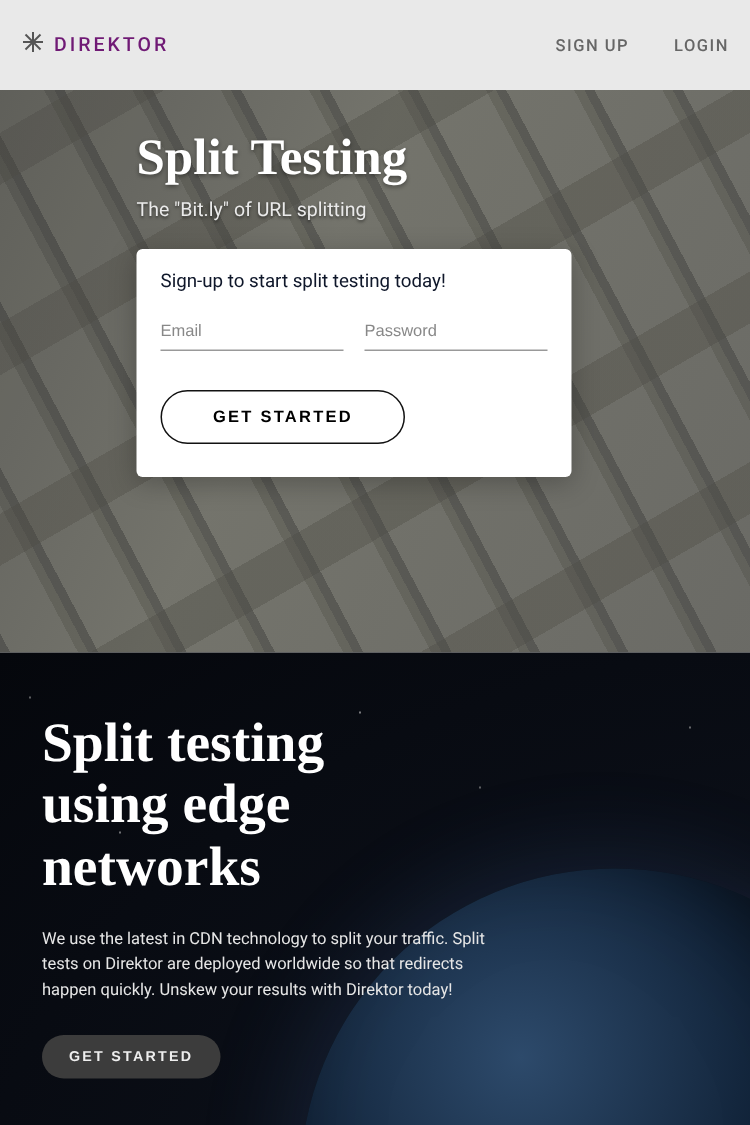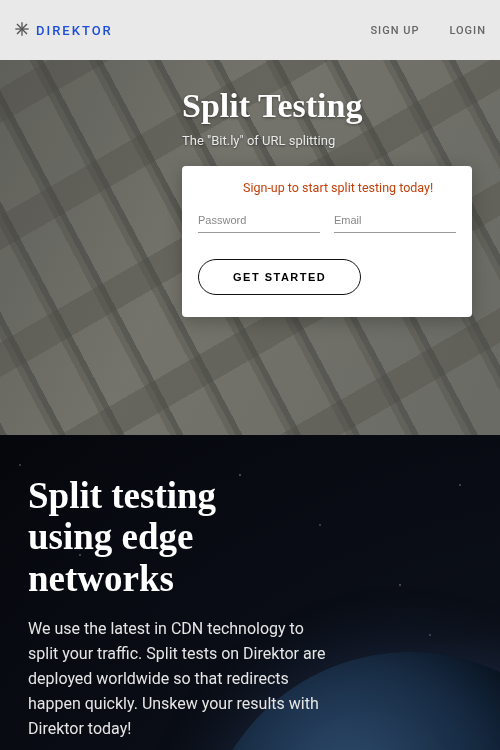--- a/index.html
+++ b/index.html
@@ -14,21 +14,21 @@
     background: #e9e9e9;
     display: flex;
     align-items: center;
     justify-content: space-between;
     padding: 0 14px;
   }
   .brand {
     display: flex;
     align-items: center;
     gap: 6px;
-    color: #1d4ed8;
+    color: #701a75;
     letter-spacing: 2px;
     font-size: 13px;
     font-weight: 500;
   }
   .brand svg { width: 16px; height: 16px; }
   .nav-right {
     display: flex;
     gap: 30px;
   }
   .nav-link {
@@ -57,21 +57,21 @@
     content:"";
     position:absolute;
     inset:0;
     background: repeating-linear-gradient(-30deg, rgba(140,135,120,0) 0 80px, rgba(80,78,70,0.35) 80px 110px);
   }
   .hero-content {
     position: relative;
     padding: 28px 28px 0 0;
     display: flex;
     flex-direction: column;
-    align-items: flex-end;
+    align-items: center;
   }
   .hero-title {
     font-family: Georgia, 'Times New Roman', serif;
     color: #fff;
     font-size: 34px;
     line-height: 1.08;
     font-weight: 700;
     text-align: left;
     width: 290px;
     text-shadow: 0 1px 3px rgba(0,0,0,0.4);
@@ -87,23 +87,22 @@
   }
   .signup-card {
     background: #fff;
     width: 290px;
     border-radius: 4px;
     padding: 14px 16px 22px 16px;
     box-shadow: 0 4px 18px rgba(0,0,0,0.25);
   }
   .signup-lead {
     font-size: 12.5px;
-    color: #c2410c;
+    color: #0f172a;
     margin-bottom: 14px;
-    margin-left: 45px;
   }
   .fields {
     display: flex;
     gap: 14px;
     margin-bottom: 26px;
   }
   .field {
     flex: 1;
   }
   .field input {
@@ -163,21 +162,21 @@
     font-family: Georgia, 'Times New Roman', serif;
     font-size: 37px;
     line-height: 1.12;
     font-weight: 700;
     max-width: 280px;
     margin-bottom: 18px;
     word-wrap: normal;
   }
   .dark p.body {
     position: relative;
-    font-size: 16px;
+    font-size: 11px;
     line-height: 1.55;
     max-width: 310px;
     color: #e6e6e6;
     margin-bottom: 22px;
   }
   .dark-btn {
     position: relative;
     background: #3c3c3c;
     color: #eee;
     border: none;
@@ -215,24 +214,24 @@
   <div class="hero-content">
     <h1 class="hero-title">
       <span>Split Testing</span><br>
     </h1>
     <p class="hero-sub">The "Bit.ly" of URL splitting</p>
 
     <div class="signup-card">
       <p class="signup-lead">Sign-up to start split testing today!</p>
       <div class="fields">
         <div class="field">
-          <input type="password" placeholder="Password" style="">
+          <input type="text" placeholder="Email" style="">
         </div>
         <div class="field">
-          <input type="text" placeholder="Email" style="">
+          <input type="password" placeholder="Password" style="">
         </div>
       </div>
       <button class="cta-btn">GET STARTED</button>
     </div>
   </div>
 </section>
 
 <section class="dark">
   <div class="stars"></div>
   <div class="earth"></div>

